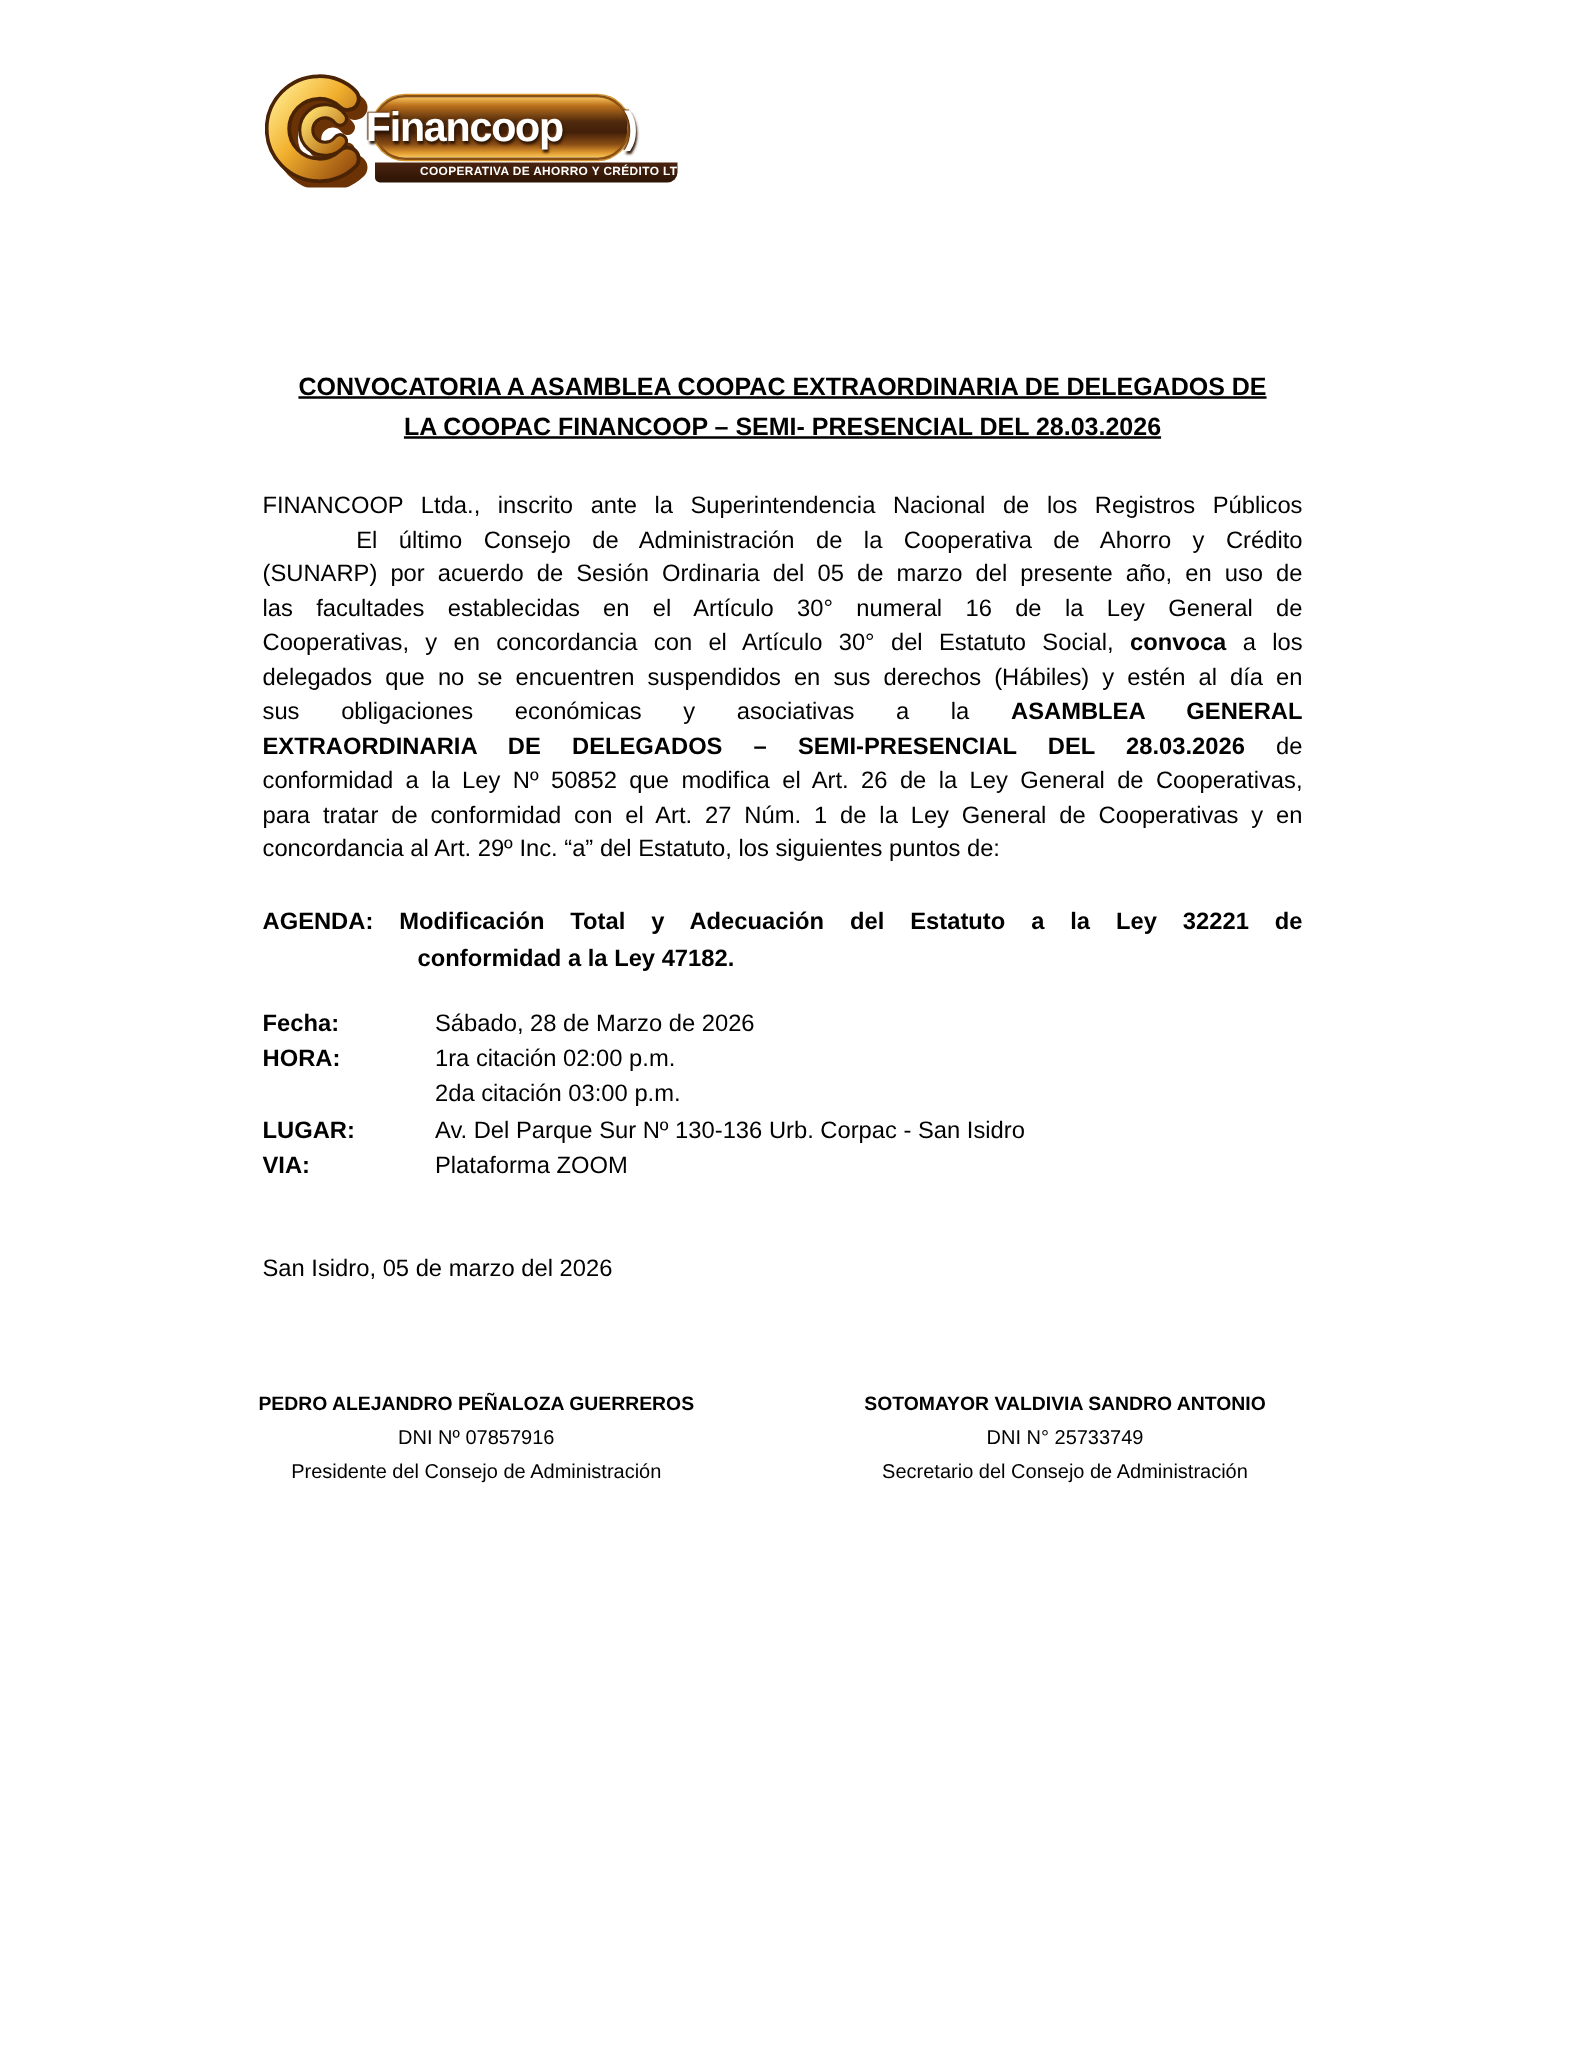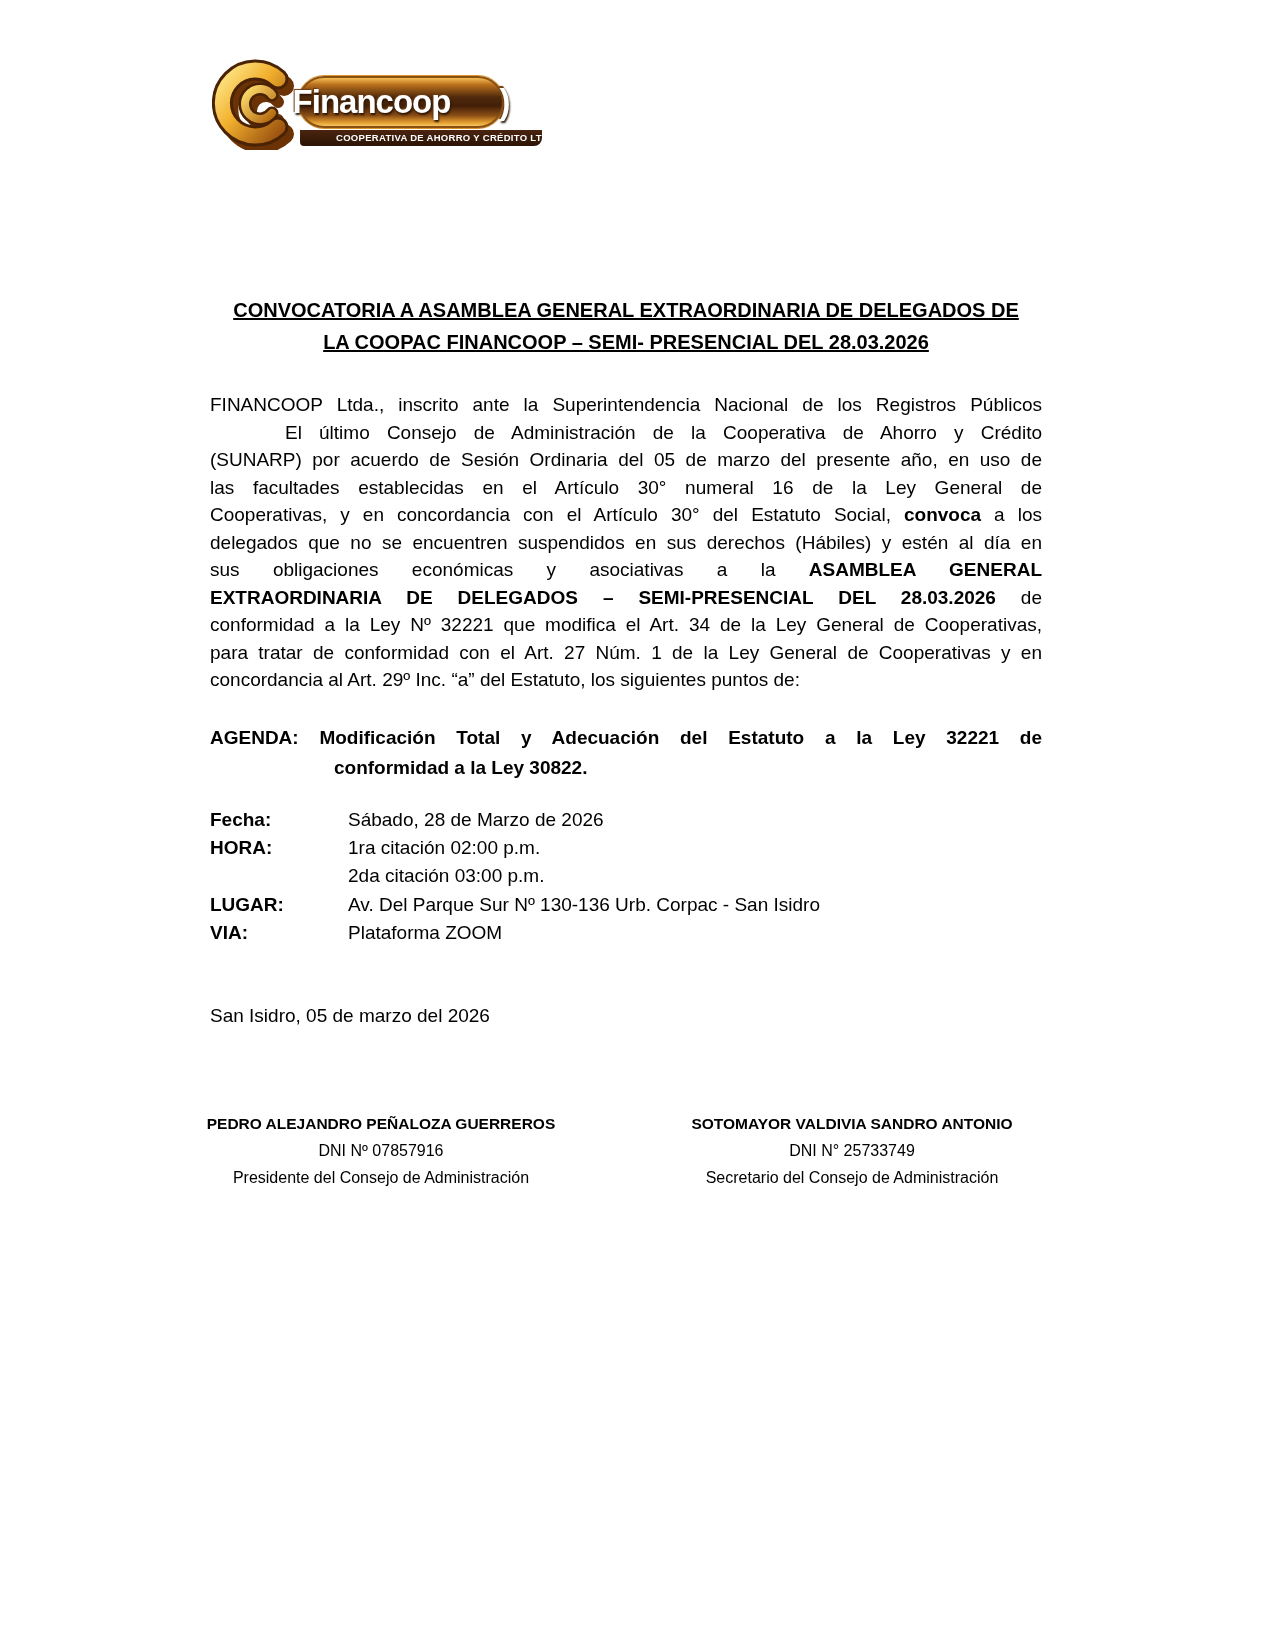--- a/index.html
+++ b/index.html
@@ -106,41 +106,41 @@
     <div class="logo-right">
       <div class="logo-pill">
         <span>Financoop</span>
           <span class="logo-paren">)</span>
       </div>
       <div class="logo-bar">COOPERATIVA DE AHORRO Y CRÉDITO LTDA.</div>
     </div>
   </div>
 
   <div class="doc-title">
-    <span class="tline">CONVOCATORIA A ASAMBLEA GENERAL EXTRAORDINARIA DE DELEGADOS DE</span>
+    <span class="tline">CONVOCATORIA A ASAMBLEA COOPAC EXTRAORDINARIA DE DELEGADOS DE</span>
     <span class="tline">LA COOPAC FINANCOOP – SEMI- PRESENCIAL DEL 28.03.2026</span>
   </div>
 
   <div class="intro">
     <div class="line"><span>FINANCOOP Ltda., inscrito ante la Superintendencia Nacional de los Registros Públicos</span></div>
     <div class="line indent"><span>El último Consejo de Administración de la Cooperativa de Ahorro y Crédito</span></div>
     <div class="line"><span>(SUNARP) por acuerdo de Sesión Ordinaria del 05 de marzo del presente año, en uso de</span></div>
     <div class="line"><span>las facultades establecidas en el Artículo 30° numeral 16 de la Ley General de</span></div>
     <div class="line"><span>Cooperativas, y en concordancia con el Artículo 30° del Estatuto Social,</span> <span class="bold">convoca</span> <span>a los</span></div>
     <div class="line"><span>delegados que no se encuentren suspendidos en sus derechos (Hábiles) y estén al día en</span></div>
     <div class="line"><span>sus obligaciones económicas y asociativas a la</span> <span class="bold">ASAMBLEA GENERAL</span></div>
     <div class="line"><span class="bold">EXTRAORDINARIA DE DELEGADOS – SEMI-PRESENCIAL DEL 28.03.2026</span> <span>de</span></div>
-    <div class="line"><span>conformidad a la Ley Nº 32221 que modifica el Art. 34 de la Ley General de Cooperativas,</span></div>
+    <div class="line"><span>conformidad a la Ley Nº 50852 que modifica el Art. 26 de la Ley General de Cooperativas,</span></div>
     <div class="line"><span>para tratar de conformidad con el Art. 27 Núm. 1 de la Ley General de Cooperativas y en</span></div>
     <div class="line last"><span>concordancia al Art. 29º Inc. “a” del Estatuto, los siguientes puntos de:</span></div>
   </div>
 
   <div class="agenda">
     <div class="a1"><span>AGENDA:</span> <span>Modificación Total y Adecuación del Estatuto a la Ley 32221 de</span></div>
-    <div class="a2">conformidad a la Ley 30822.</div>
+    <div class="a2">conformidad a la Ley 47182.</div>
   </div>
 
   <div class="details">
     <div class="drow">
       <span class="dlabel">Fecha:</span>
       <span class="dvalue">Sábado, 28 de Marzo de 2026</span>
     </div>
     <div class="drow">
       <span class="dlabel">HORA:</span>
       <span class="dvalue">1ra citación 02:00 p.m.</span>

